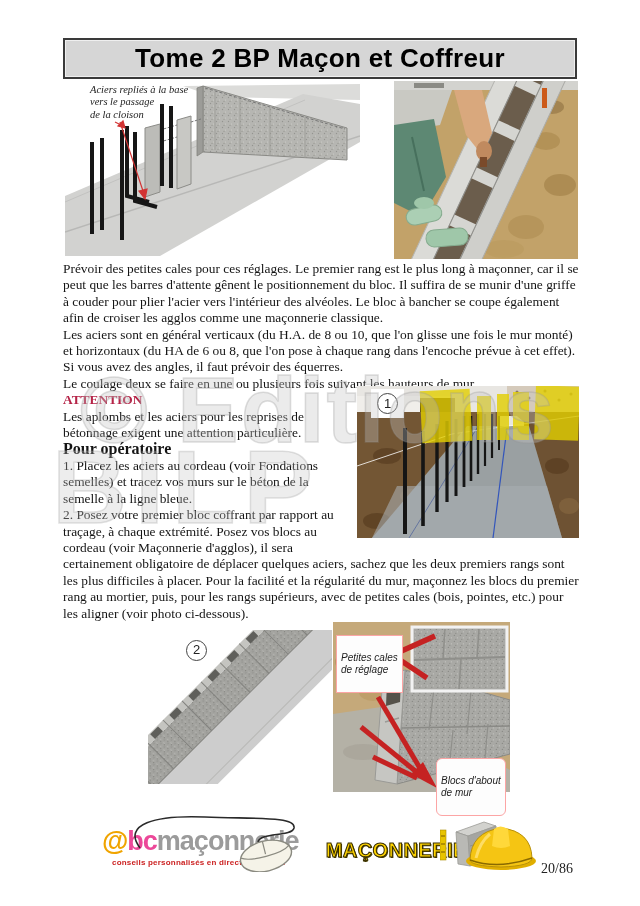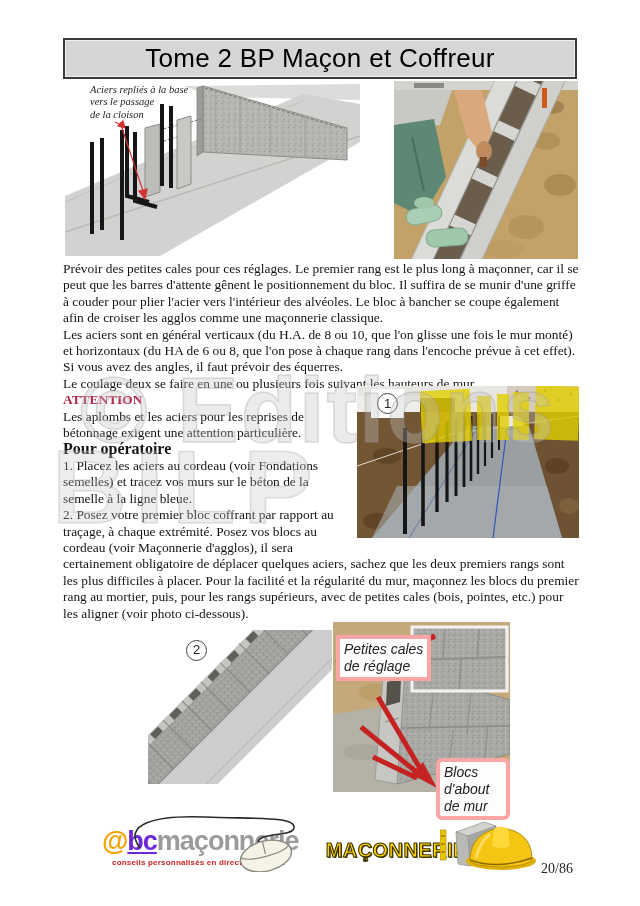--- a/index.html
+++ b/index.html
@@ -4,21 +4,21 @@
 <style>
   * { margin:0; padding:0; box-sizing:border-box; }
   html,body { width:640px; height:906px; }
   body { background:#fff; font-family:"Liberation Serif", serif; color:#141414; position:relative; overflow:hidden; }
   .page { position:absolute; inset:0; background:#ffffff; }
 
   
   .header-box { position:absolute; left:63px; top:38px; width:514px; height:41px;
     background:#d6d6d6; border:2px solid #3a3a3a; box-shadow:inset 0 0 0 1px #efefef;
     display:flex; align-items:center; justify-content:center; z-index:2; }
-  .header-box .title { font-family:"Liberation Sans", sans-serif; font-weight:normal; font-size:26px; color:#000; letter-spacing:.3px; }
+  .header-box .title { font-family:"Liberation Sans", sans-serif; font-weight:bold; font-size:26px; color:#000; letter-spacing:.3px; }
 
   
   .fig { position:absolute; z-index:1; }
   .fig svg { display:block; width:100%; height:100%; }
   .fig-top-left { left:65px; top:84px; width:295px; height:172px; background:#fff; }
   .fig-top-right { left:394px; top:81px; width:184px; height:178px; }
 
   .annot { position:absolute; left:25px; top:0; width:120px; font-style:italic; font-size:10.5px;
     line-height:1.18; color:#222; white-space:pre-line; font-family:"Liberation Serif", serif; }
 
@@ -35,40 +35,40 @@
   .badge-circ { display:flex; align-items:center; justify-content:center; width:21px; height:21px;
     border:1.4px solid #444; border-radius:50%; font-family:"Liberation Sans", sans-serif;
     font-size:13px; color:#222; background:transparent; }
   .badge-plain { position:absolute; left:38px; top:14px; z-index:3; }
 
   .figrow { position:relative; height:174px; margin-top:3px; clear:both; }
   .fig2 { position:absolute; left:85px; top:1px; width:184px; height:158px; }
   .fig3 { position:absolute; left:270px; top:-3px; width:177px; height:170px; }
   .fig2 svg, .fig3 svg { display:block; width:100%; height:100%; }
 
-  .photo-label { position:absolute; background:#fdfdfd; border:4px solid #fca5a5; color:#222;
-    font-family:"Liberation Sans", sans-serif; font-style:italic; font-size:14px; line-height:1.2;
-    padding:2px 4px; white-space:pre-line; z-index:3; }
+  .photo-label { position:absolute; background:#fdfdfd; border:1px solid #fca5a5; color:#222;
+    font-family:"Liberation Sans", sans-serif; font-style:italic; font-size:10px; line-height:1.2;
+    padding:16px 4px; white-space:pre-line; z-index:3; }
   .label-cales { left:3px; top:13px; }
   .label-blocs { left:103px; top:136px;border-radius:6px; }
 
   
   .watermark { position:absolute; left:0; top:0; width:560px; height:906px; z-index:6; pointer-events:none;
     font-family:Liberation Sans, sans-serif; font-weight:bold; }
   .wm1 { position:absolute; left:80px; top:358px; font-size:92px; color:rgba(195,195,195,.34);
     -webkit-text-stroke:1.5px rgba(150,150,150,.30); letter-spacing:2px; }
   .wm2 { position:absolute; left:52px; top:428px; font-size:104px; color:rgba(195,195,195,.30);
     -webkit-text-stroke:1.5px rgba(150,150,150,.28); letter-spacing:8px; }
 
   
   .footer-logo { position:absolute; left:100px; top:814px; width:210px; height:58px; z-index:2; }
   .logo-text { position:absolute; left:2px; top:12px; font-family:"Liberation Sans", sans-serif;
     font-weight:bold; font-size:27px; letter-spacing:-1px; white-space:nowrap; }
   .logo-at { color:#f0a400; }
-  .logo-bc { color:#6d28d9;text-decoration:underline; }
+  .logo-bc { color:#ec4899; }
   .logo-name { color:#9b9b9b; }
   .logo-tagline { position:absolute; left:12px; top:44px; color:#cc2222; font-family:"Liberation Sans", sans-serif;
     font-weight:bold; font-size:8px; letter-spacing:.2px; }
   .footer-logo svg { position:absolute; left:0; top:0; width:210px; height:58px; pointer-events:none; }
 
   .banner { position:absolute; left:322px; top:838px; z-index:2; }
   .banner span { font-family:"Liberation Sans", sans-serif; font-weight:bold; font-size:21px;
     color:#ffd400; -webkit-text-stroke:1.1px #3a3000; letter-spacing:.5px; display:inline-block;
     transform:scaleX(.95); text-shadow:1px 1px 0 #4a4000; }
 

